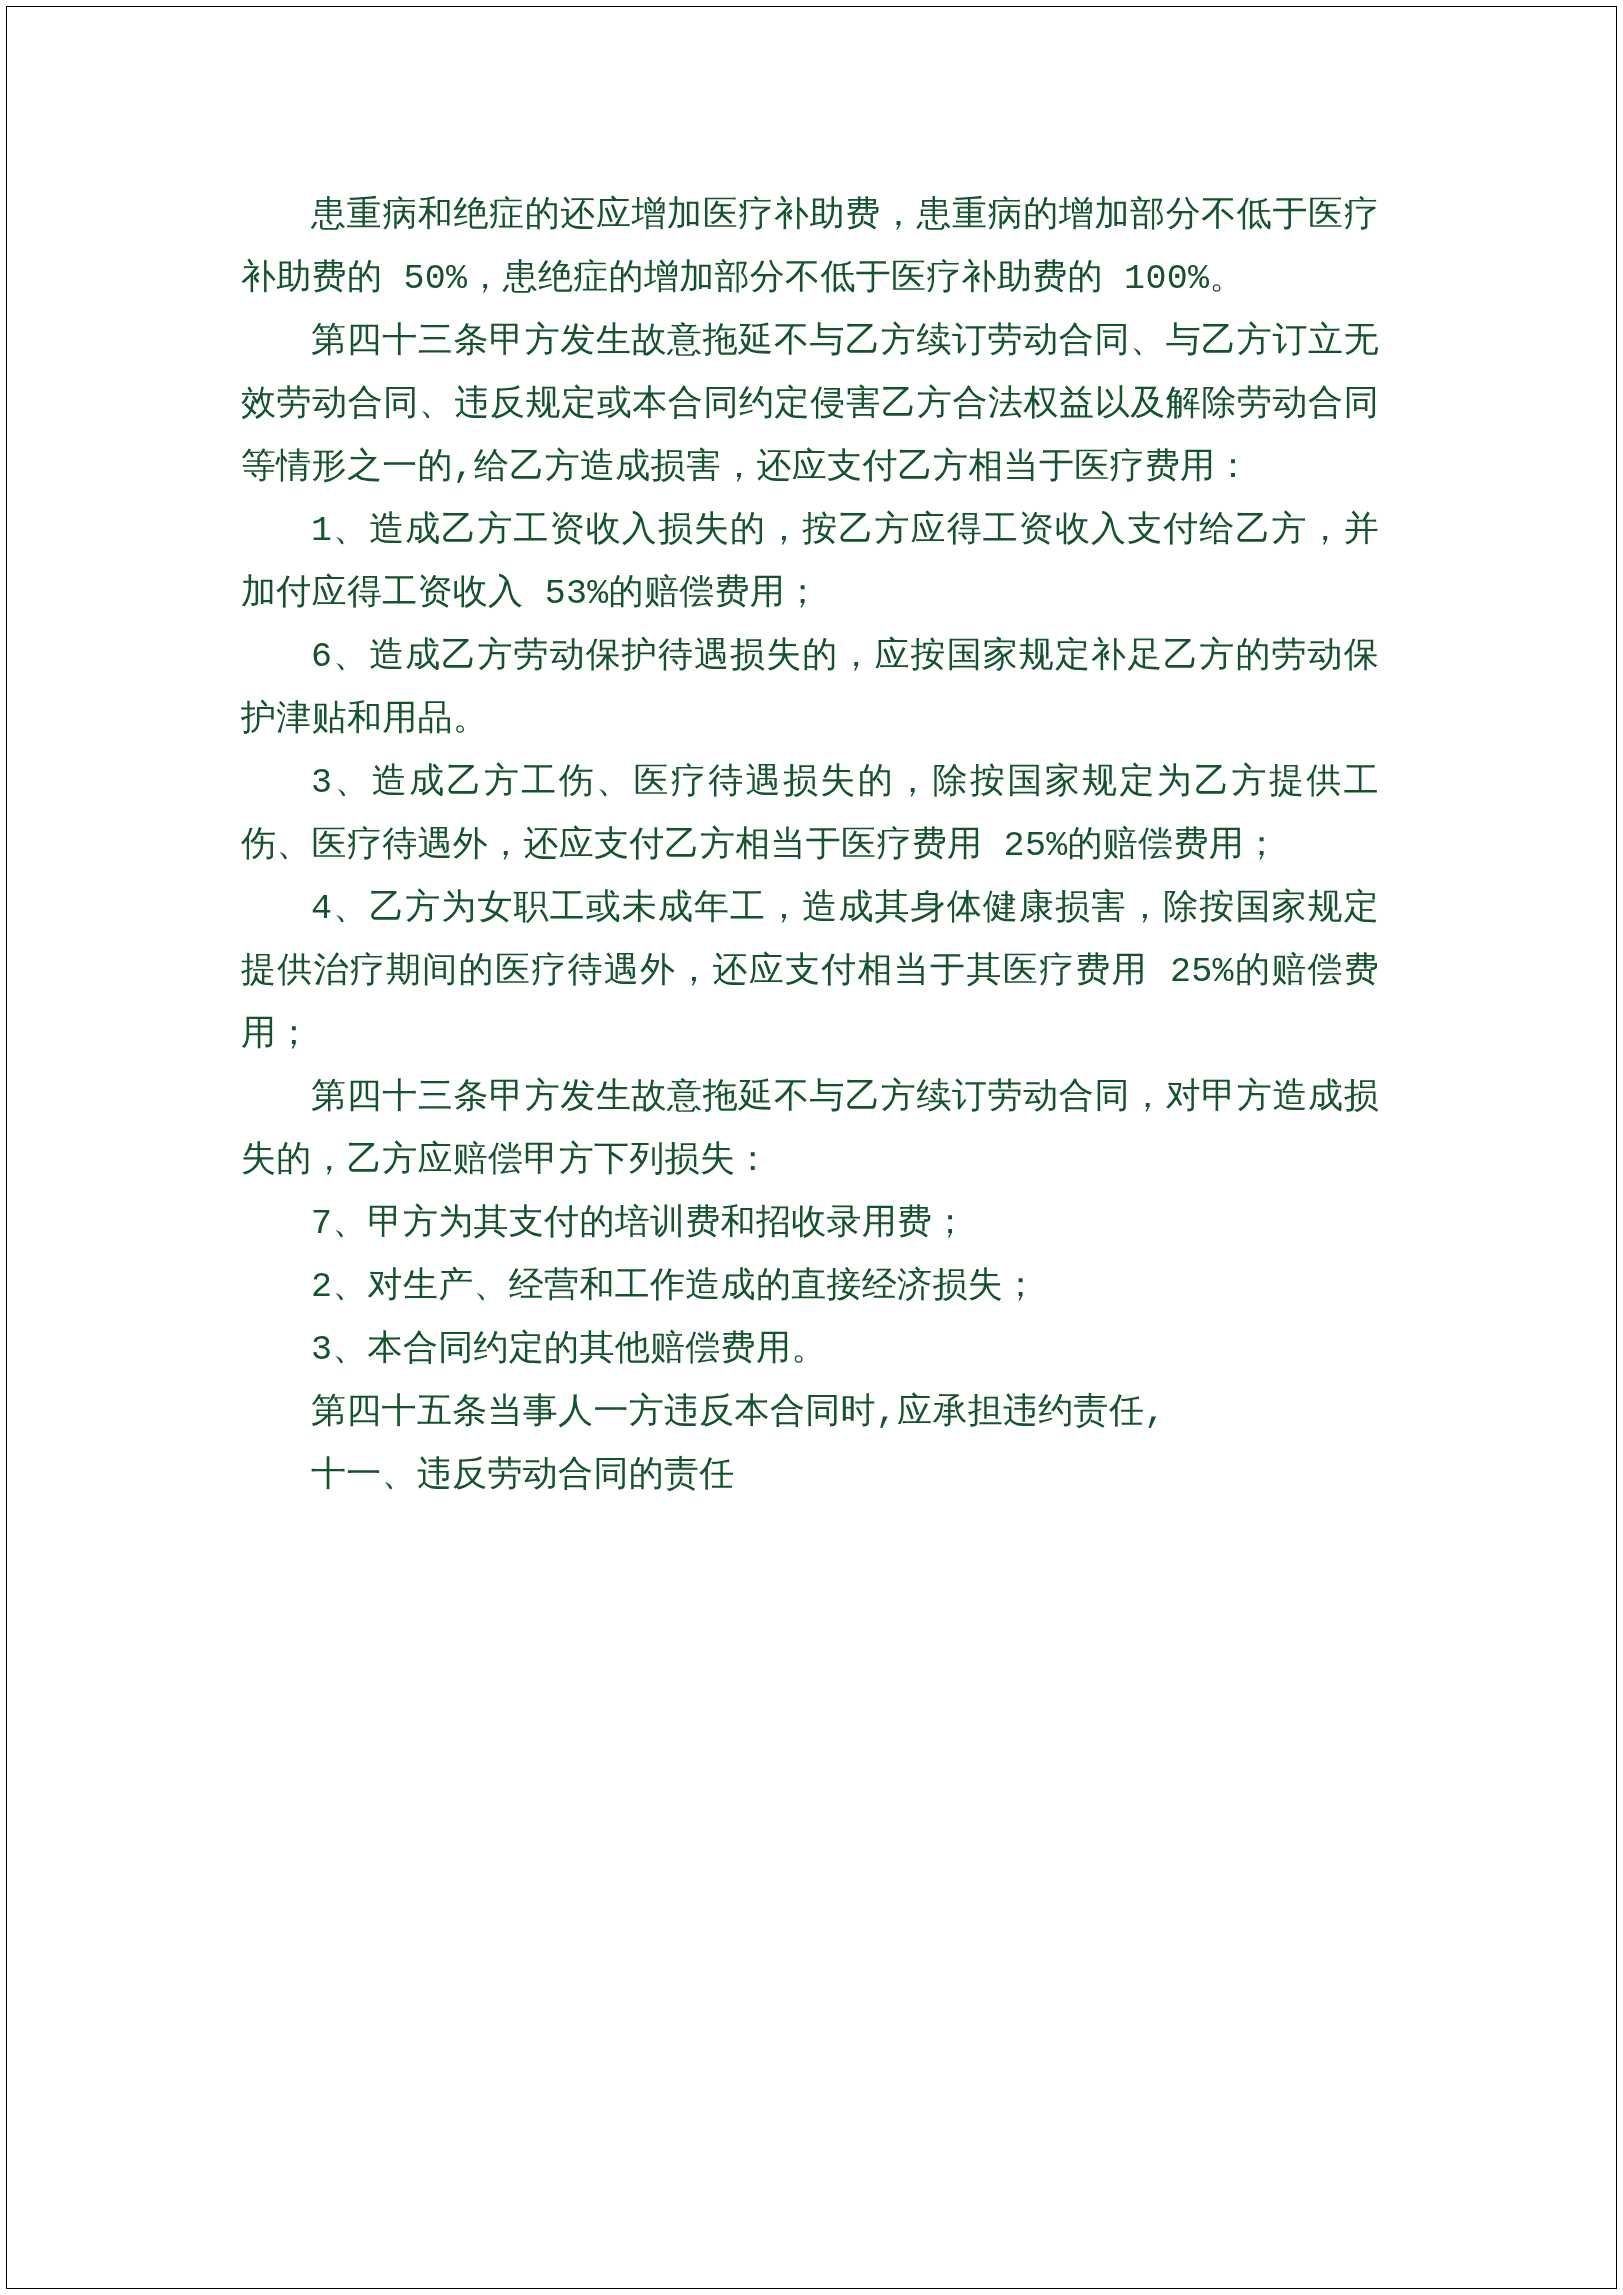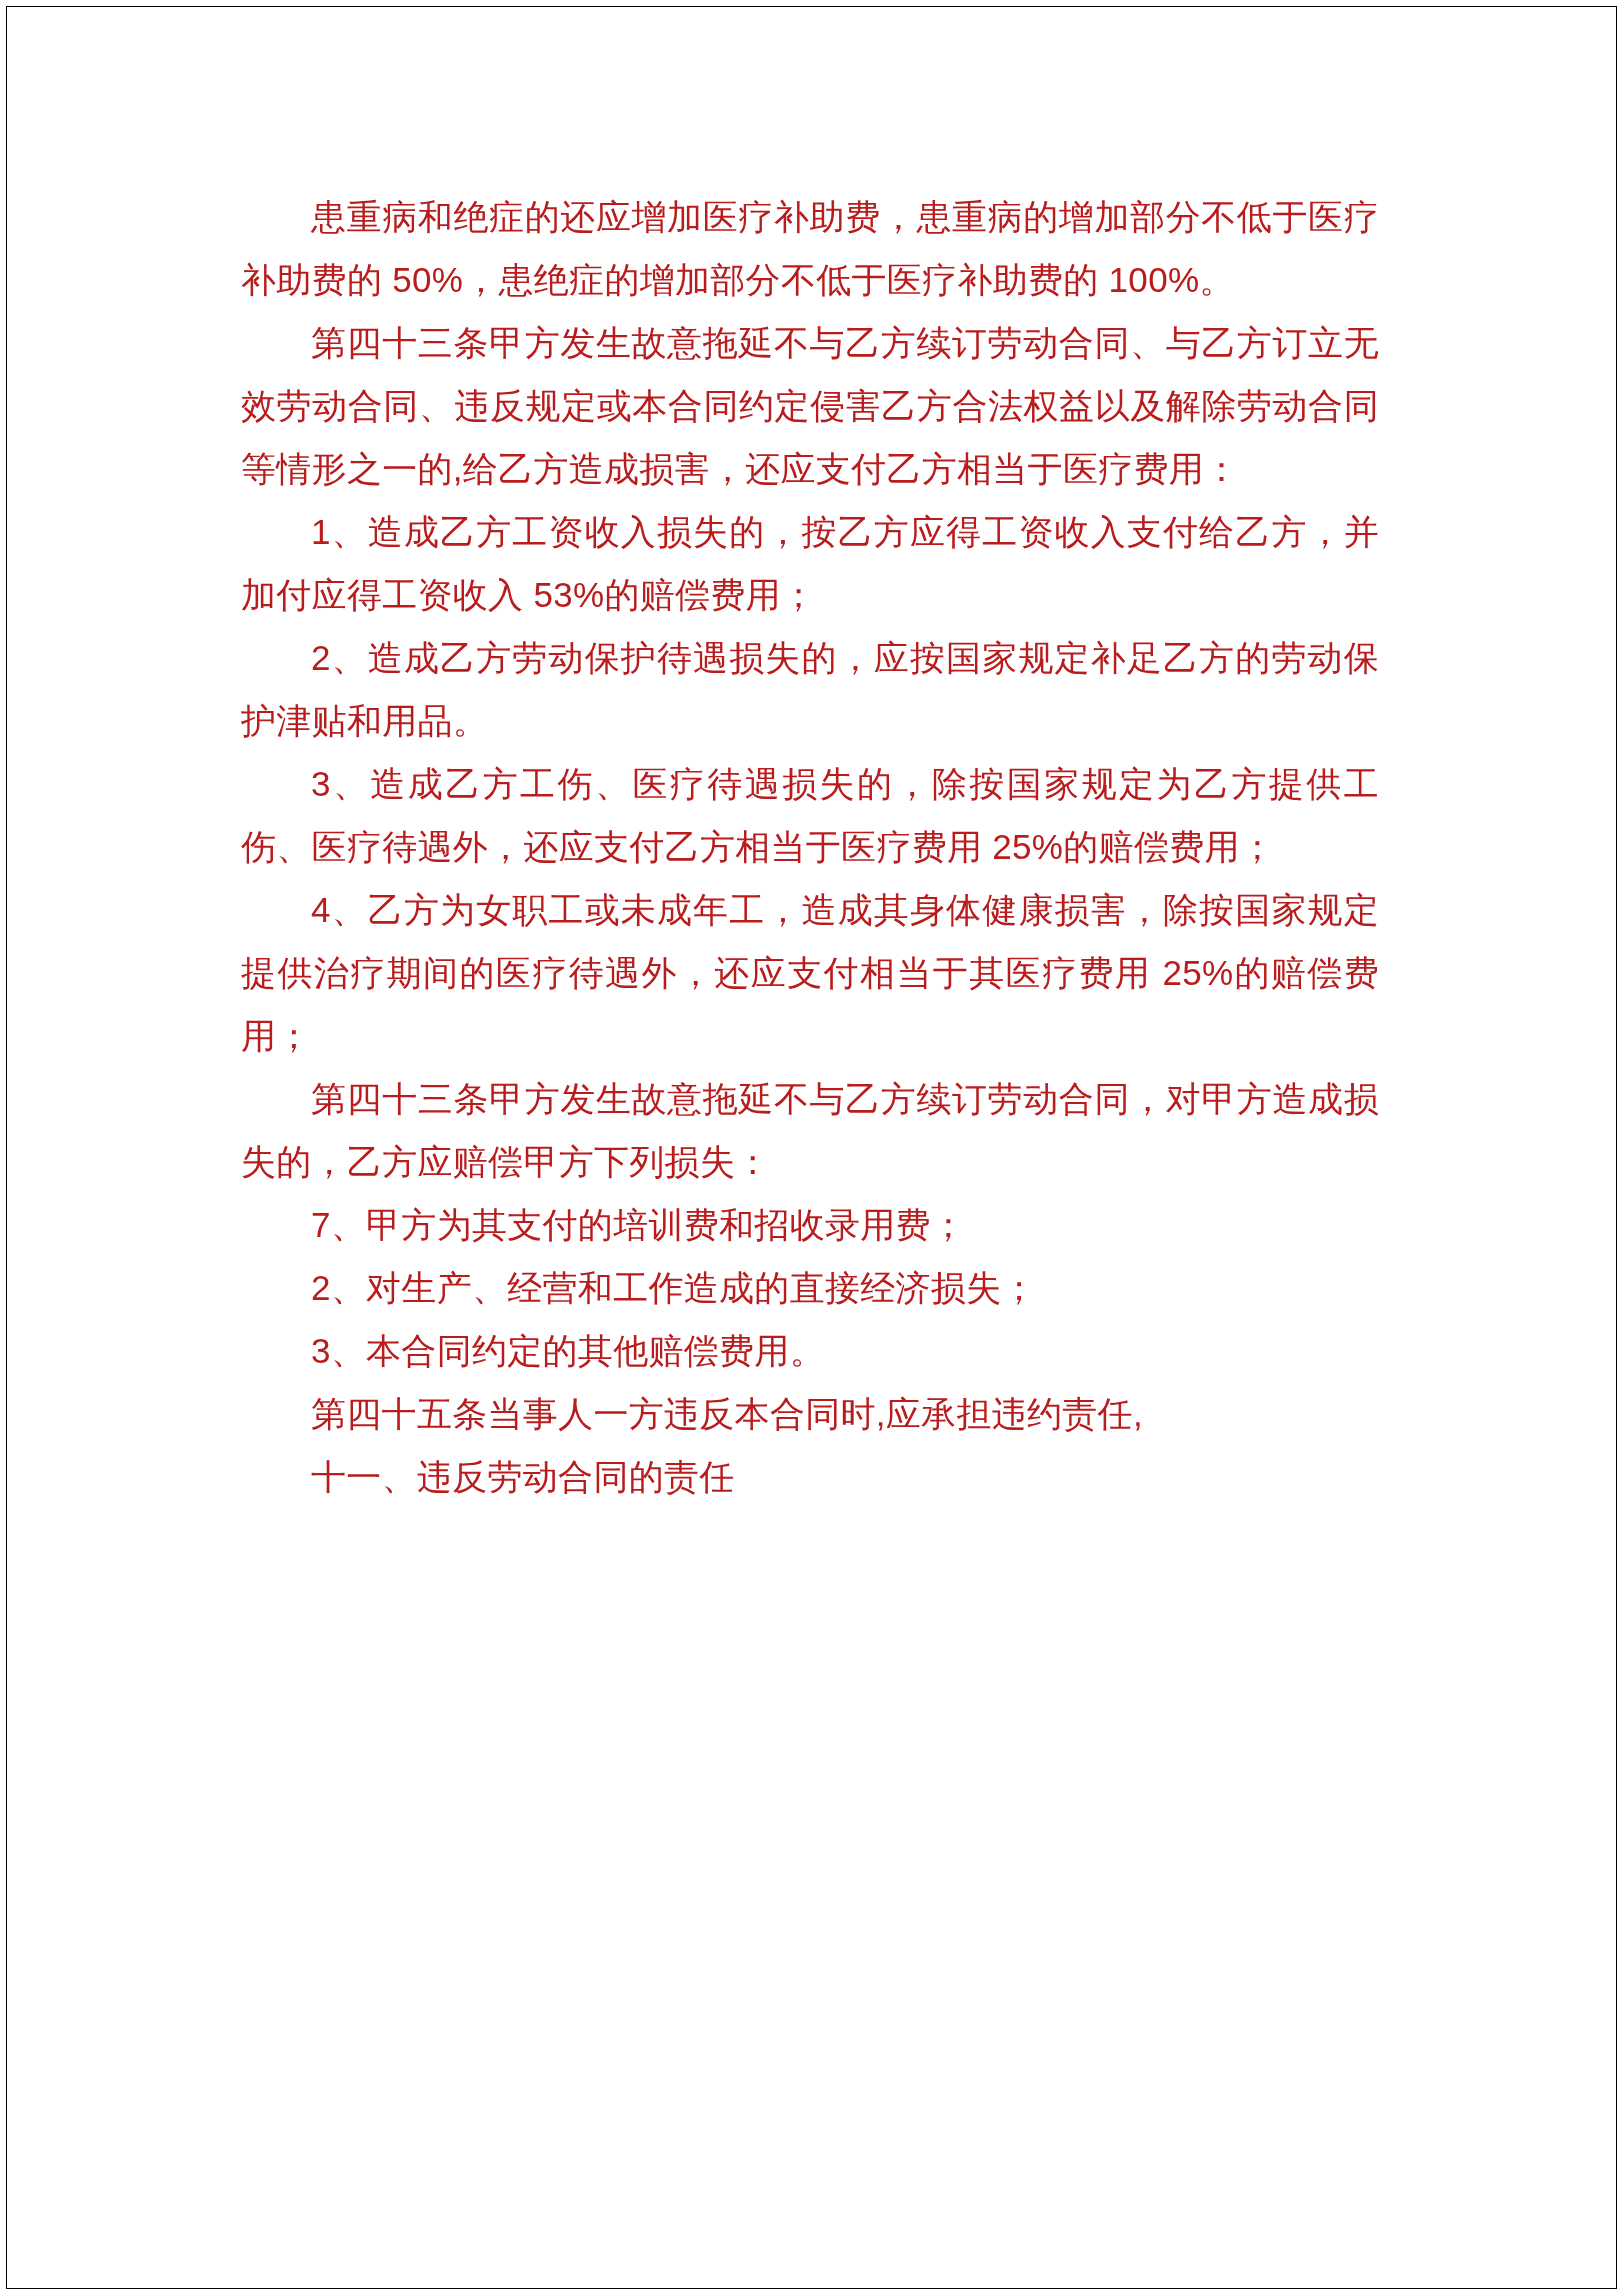--- a/index.html
+++ b/index.html
@@ -32,41 +32,41 @@
     position: absolute;
     left: 241px;
     top: 185px;
     width: 1138px;
     box-sizing: border-box;
   }
   p.para {
     margin: 0 0 0 0;
     font-size: 35px;
     line-height: 63px;
-    color: #b91c1c;
+    color: #14532d;
     text-align: justify;
     text-justify: inter-ideograph;
     letter-spacing: 0.3px;
-    font-family: Liberation Sans, sans-serif;
+    font-family: Liberation Mono, monospace;
     word-break: break-all;
   }
   p.indent {
     text-indent: 70px;
   }
 </style>
 </head>
 <body>
 
 <div class="page">
   <div class="page-border"></div>
   <div class="content">
     <p class="para indent">患重病和绝症的还应增加医疗补助费，患重病的增加部分不低于医疗补助费的 50%，患绝症的增加部分不低于医疗补助费的 100%。</p>
     <p class="para indent">第四十三条甲方发生故意拖延不与乙方续订劳动合同、与乙方订立无效劳动合同、违反规定或本合同约定侵害乙方合法权益以及解除劳动合同等情形之一的,给乙方造成损害，还应支付乙方相当于医疗费用：</p>
     <p class="para indent">1、造成乙方工资收入损失的，按乙方应得工资收入支付给乙方，并加付应得工资收入 53%的赔偿费用；</p>
-    <p class="para indent">2、造成乙方劳动保护待遇损失的，应按国家规定补足乙方的劳动保护津贴和用品。</p>
+    <p class="para indent">6、造成乙方劳动保护待遇损失的，应按国家规定补足乙方的劳动保护津贴和用品。</p>
     <p class="para indent">3、造成乙方工伤、医疗待遇损失的，除按国家规定为乙方提供工伤、医疗待遇外，还应支付乙方相当于医疗费用 25%的赔偿费用；</p>
     <p class="para indent">4、乙方为女职工或未成年工，造成其身体健康损害，除按国家规定提供治疗期间的医疗待遇外，还应支付相当于其医疗费用 25%的赔偿费用；</p>
     <p class="para indent">第四十三条甲方发生故意拖延不与乙方续订劳动合同，对甲方造成损失的，乙方应赔偿甲方下列损失：</p>
     <p class="para indent">7、甲方为其支付的培训费和招收录用费；</p>
     <p class="para indent">2、对生产、经营和工作造成的直接经济损失；</p>
     <p class="para indent">3、本合同约定的其他赔偿费用。</p>
     <p class="para indent">第四十五条当事人一方违反本合同时,应承担违约责任,</p>
     <p class="para indent">十一、违反劳动合同的责任</p>
   </div>
 </div>

